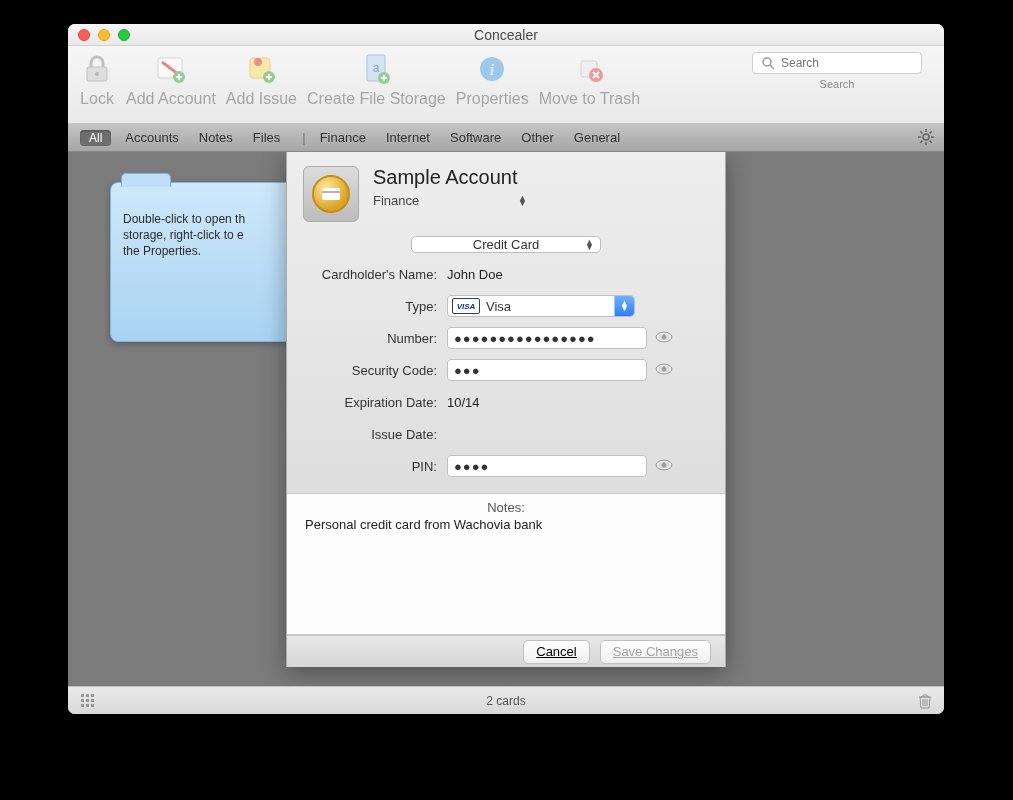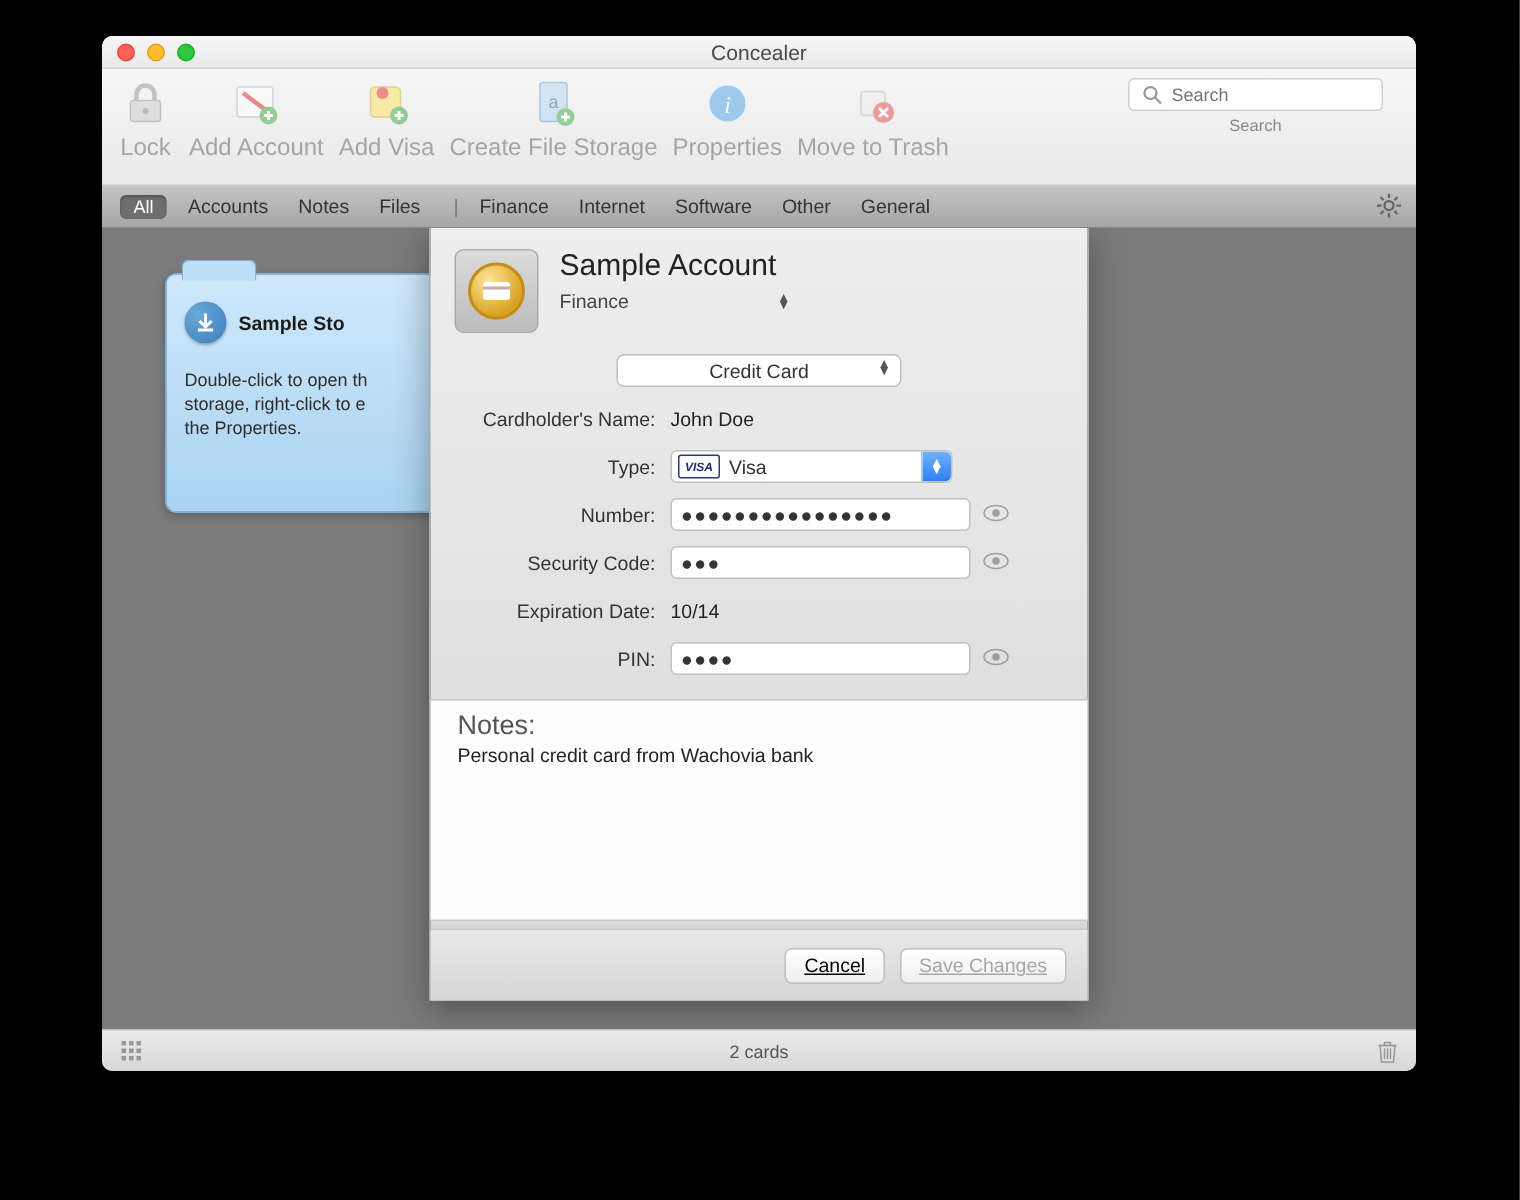--- a/index.html
+++ b/index.html
@@ -166,21 +166,21 @@
   }
   .dotted{
     flex:1; height:1px; margin-top:18px;
     background-image: radial-gradient(#bbb 1px, transparent 1px);
     background-size:4px 2px; background-repeat:repeat-x;
   }
   .notes-block{
     border-top:1px solid #c8c8c8; border-bottom:1px solid #c8c8c8;
     margin-top:6px; padding:6px 0 0 0; background:#fdfdfd;
   }
-  .notes-label{font-size:18px;color:#555;padding:0 18px;}
+  .notes-label{font-size:13px;color:#555;padding:0 18px;text-align:center;}
   .notes-text{font-size:13px;color:#222;padding:2px 18px 102px 18px;}
   .panel-footer{
     margin-top:auto; height:48px; border-top:1px solid #c4c4c4;
     background:linear-gradient(#e8e8e8,#d6d6d6);
     display:flex; align-items:center; justify-content:flex-end; gap:10px; padding:0 14px;
   }
   .btn{
     height:24px; padding:0 12px; border:1px solid #c0c0c0; border-radius:5px;
     background:linear-gradient(#ffffff,#efefef); font-size:13px; cursor:pointer;text-decoration:underline;
   }
@@ -233,21 +233,21 @@
     </div>
     <div class="tb-item">
       <div class="ico">
         <svg width="34" height="34" viewBox="0 0 34 34">
             <rect x="6" y="6" width="20" height="20" rx="3" fill="#ffe36b" stroke="#d4b43a"></rect>
             <circle cx="14" cy="10" r="4" fill="#e63b3b"></circle>
             <circle cx="25" cy="25" r="6" fill="#4caf50"></circle>
             <path d="M25 22v6M22 25h6" stroke="#fff" stroke-width="2"></path>
           </svg>
       </div>
-      <div class="lbl">Add Visa</div>
+      <div class="lbl">Add Issue</div>
     </div>
     <div class="tb-item">
       <div class="ico">
         <svg width="30" height="34" viewBox="0 0 30 34">
             <rect x="6" y="3" width="18" height="26" rx="2" fill="#bcd8f5" stroke="#6fa3d4"></rect>
             <text x="15" y="20" text-anchor="middle" font-size="12" fill="#3b6fa2">a</text>
             <circle cx="23" cy="26" r="6" fill="#4caf50"></circle>
             <path d="M23 23v6M20 26h6" stroke="#fff" stroke-width="2"></path>
           </svg>
       </div>
@@ -308,29 +308,20 @@
             <line x1="11.6" y1="4.4" x2="13.7" y2="2.3"></line>
           </g>
         </svg>
     </span>
   </div>
 
   <div class="content">
 
     <div class="folder-card">
       <div class="folder-tab"></div>
-      <div class="folder-head">
-        <div class="dl-badge">
-          <svg width="14" height="14" viewBox="0 0 14 14">
-              <path d="M7 1v8M3 6l4 4 4-4" stroke="#fff" stroke-width="2" fill="none"></path>
-              <line x1="2" y1="12" x2="12" y2="12" stroke="#fff" stroke-width="2"></line>
-            </svg>
-        </div>
-        <div class="folder-title">Sample Sto</div>
-      </div>
       <div class="folder-desc">
         <div>Double-click to open th</div>
         <div>storage, right-click to e</div>
         <div>the Properties.</div>
       </div>
     </div>
 
     <div class="panel">
       <div class="panel-head">
         <div class="badge-sq">
@@ -391,20 +382,24 @@
           <div class="lab">Security Code:</div>
           <div class="inp dots">●●●</div>
           <span class="eye"><svg width="18" height="12" viewBox="0 0 18 12">
                 <ellipse cx="9" cy="6" rx="8" ry="5" fill="none" stroke="#666"></ellipse>
                 <circle cx="9" cy="6" r="2.5" fill="#666"></circle>
               </svg></span>
         </div>
         <div class="row">
           <div class="lab">Expiration Date:</div>
           <div class="val">10/14</div>
+        </div>
+        <div class="row">
+          <div class="lab">Issue Date:</div>
+          <div class="dotted"></div>
         </div>
         <div class="row">
           <div class="lab">PIN:</div>
           <div class="inp dots">●●●●</div>
           <span class="eye"><svg width="18" height="12" viewBox="0 0 18 12">
                 <ellipse cx="9" cy="6" rx="8" ry="5" fill="none" stroke="#666"></ellipse>
                 <circle cx="9" cy="6" r="2.5" fill="#666"></circle>
               </svg></span>
         </div>
       </div>

